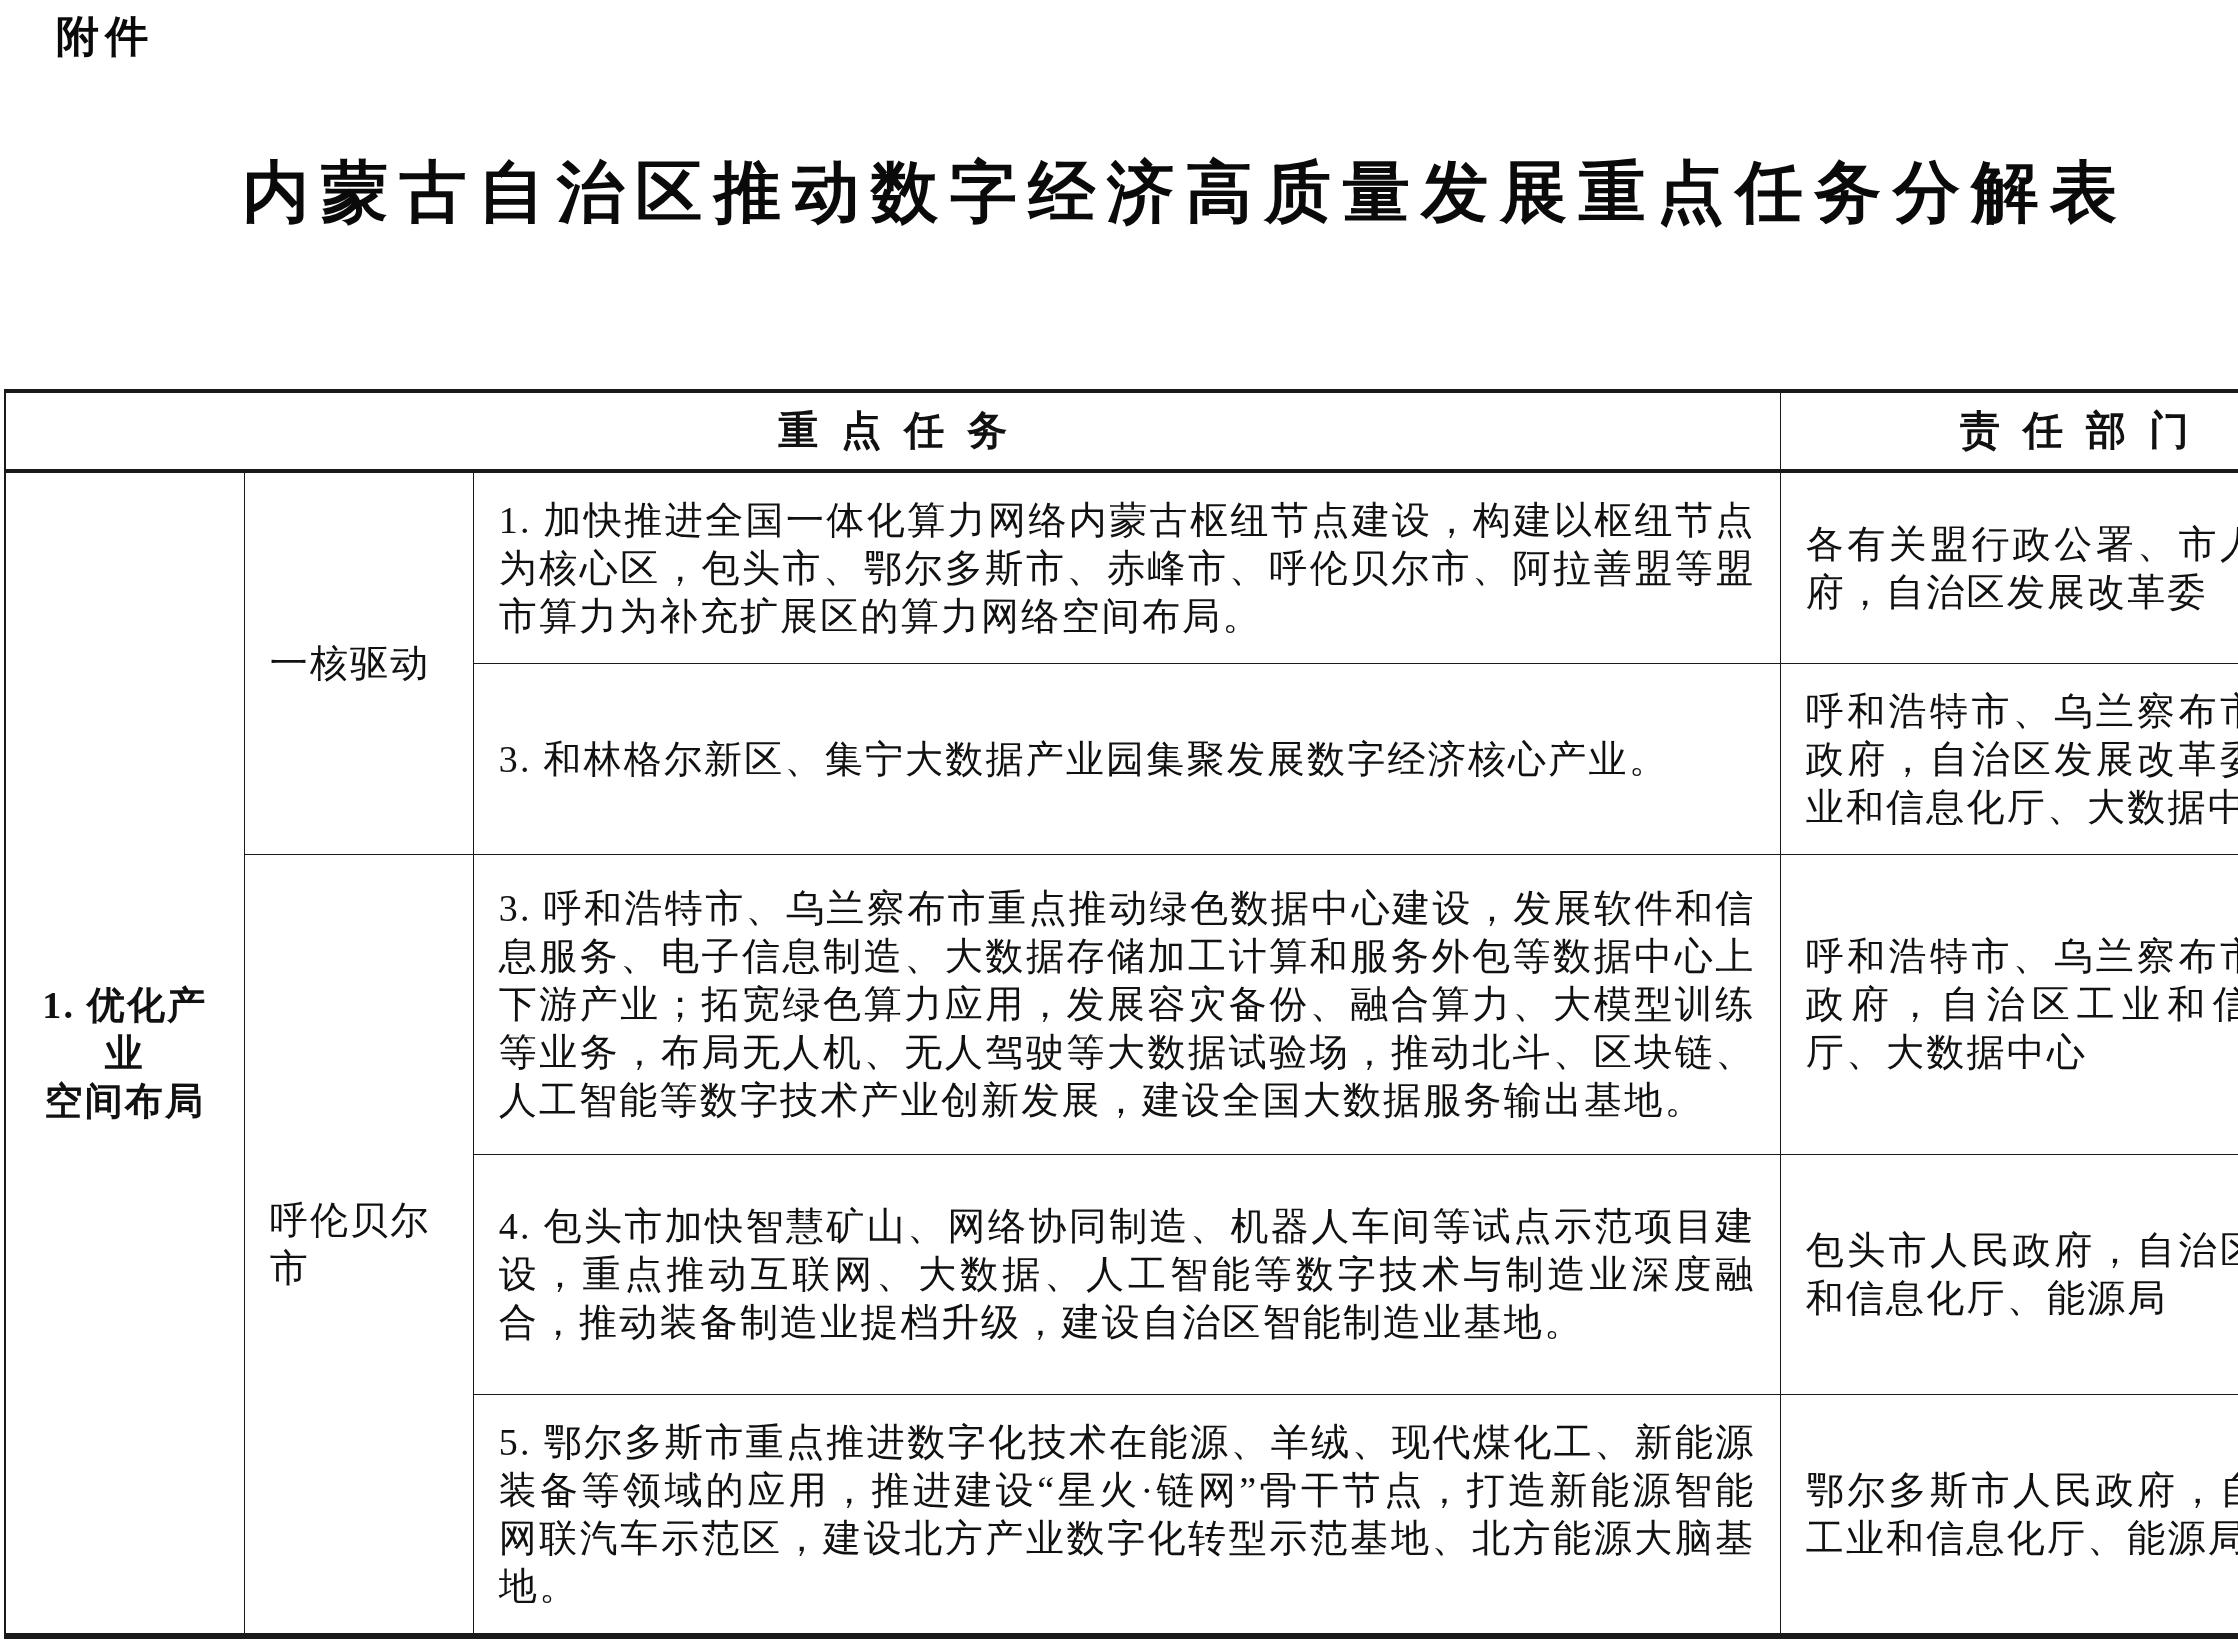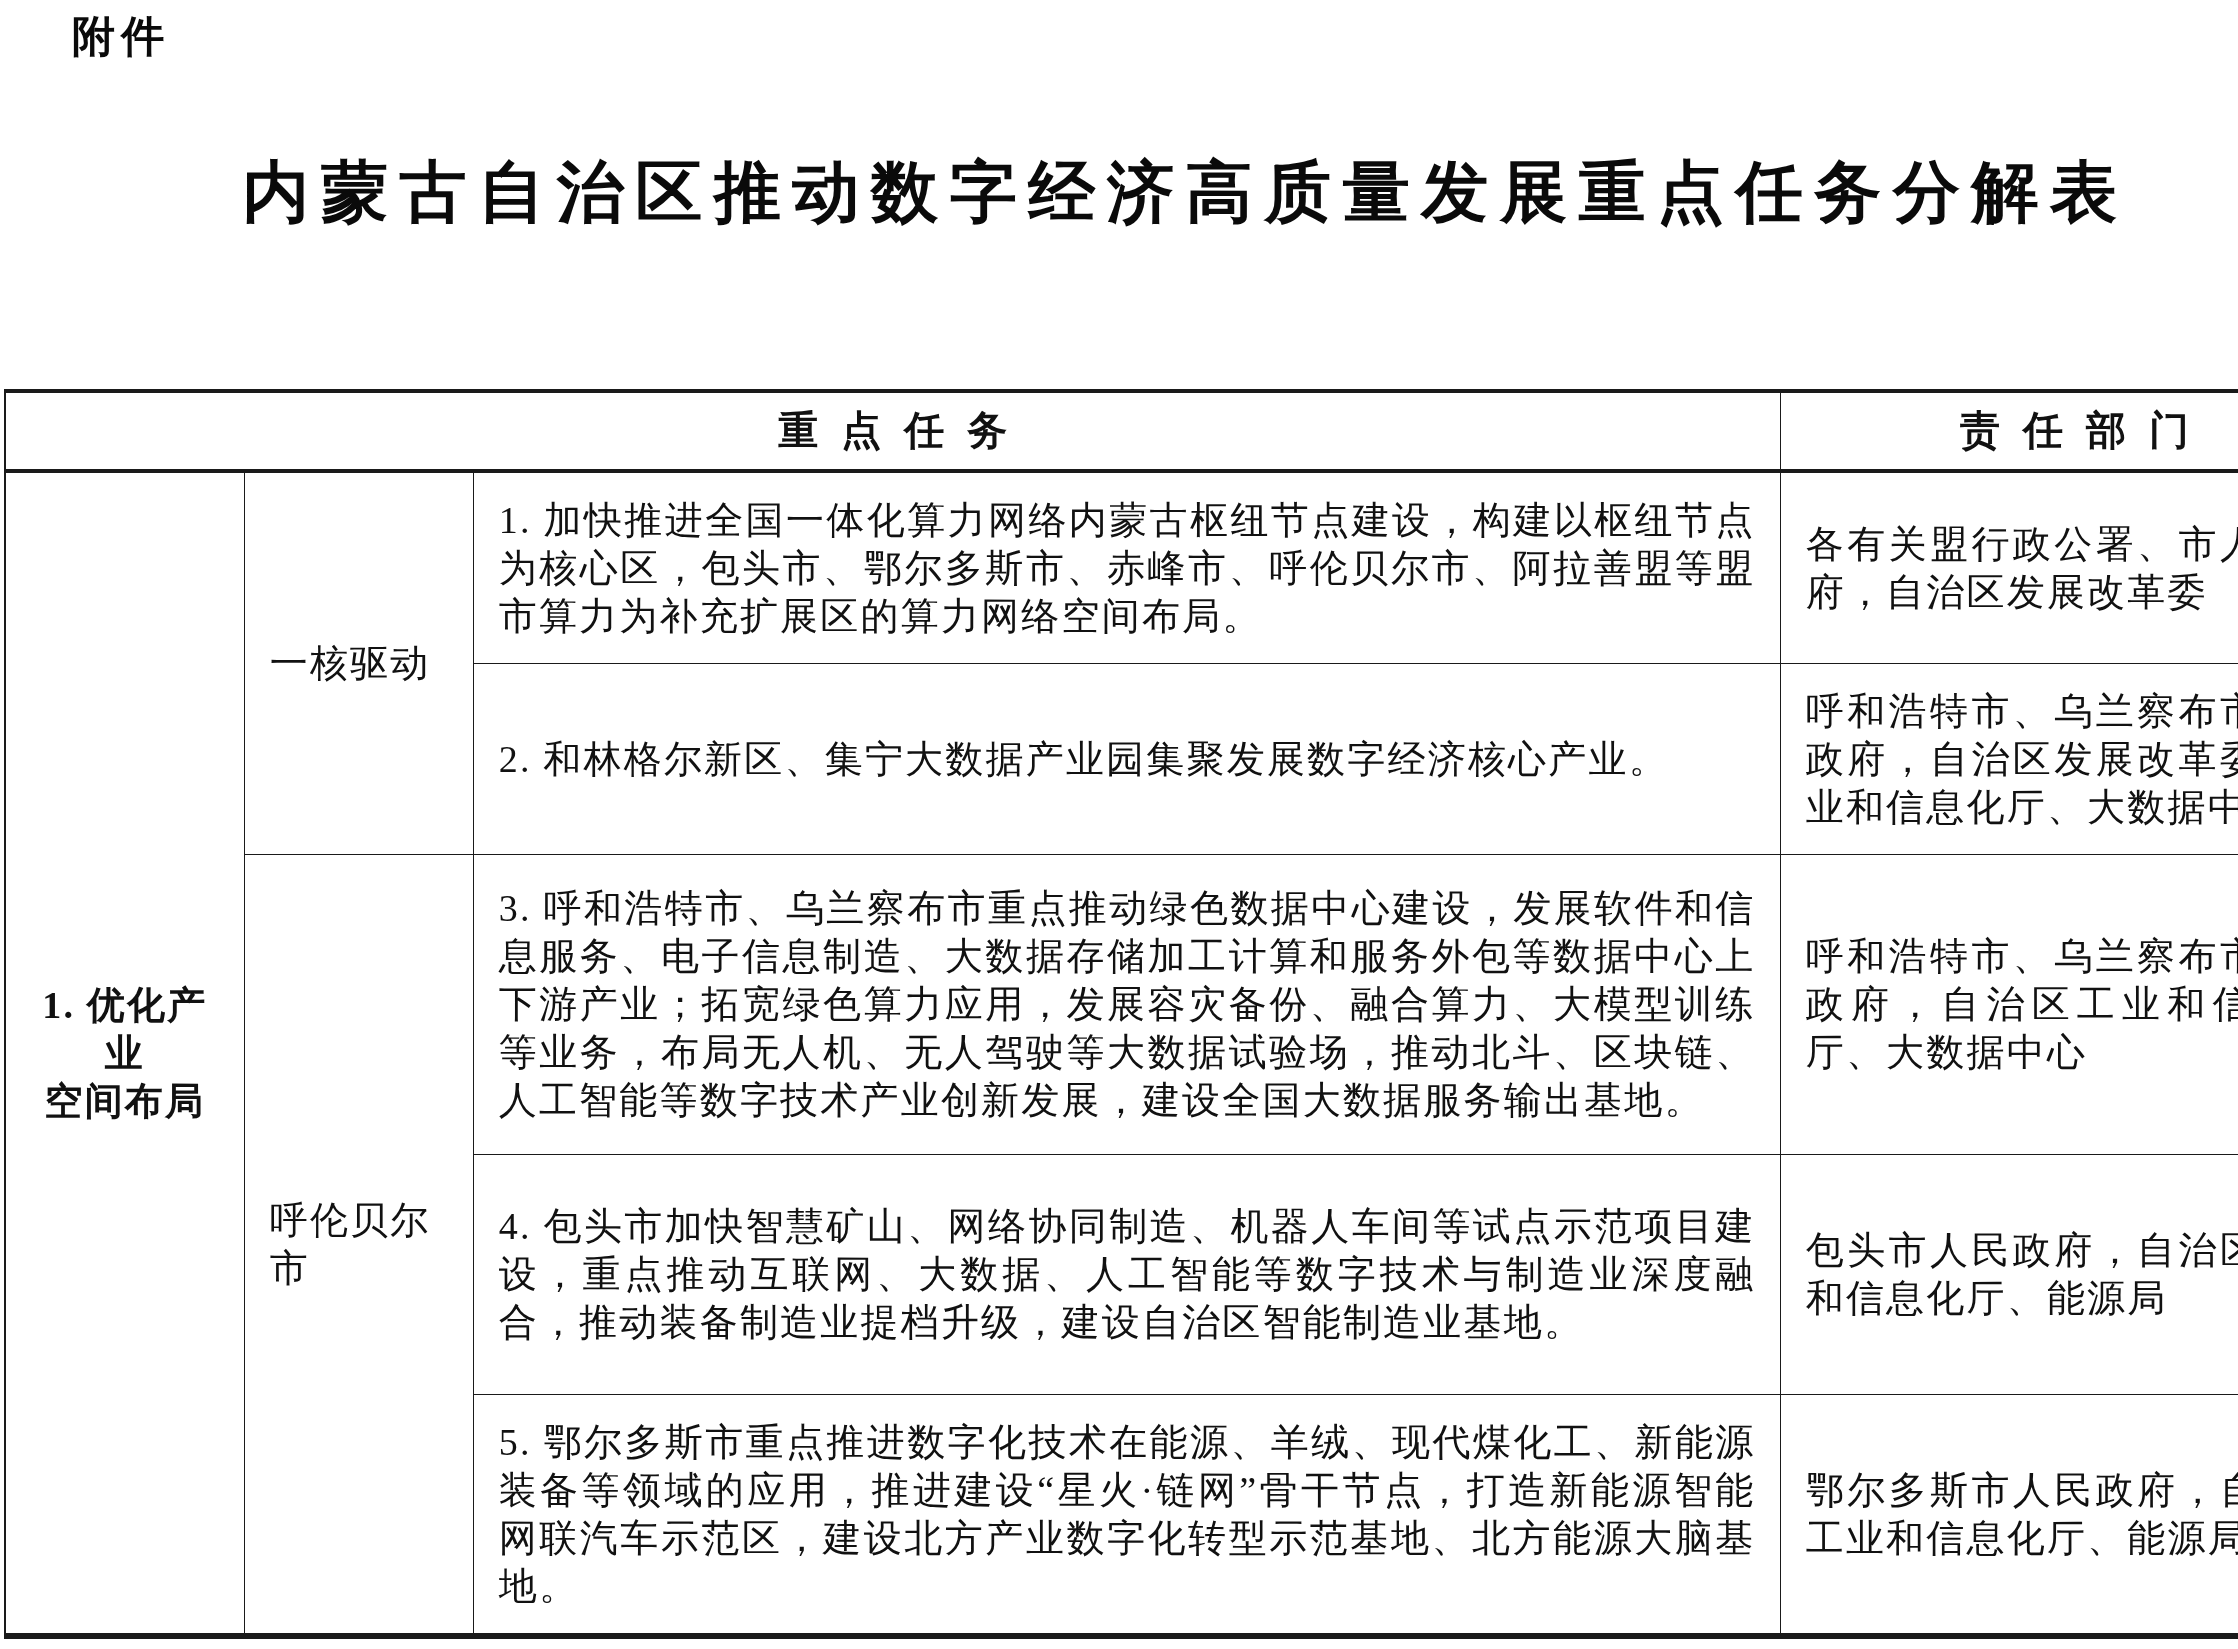--- a/index.html
+++ b/index.html
@@ -16,21 +16,20 @@
   }
   .attachment {
     position: absolute;
     left: 56px;
     top: 8px;
     font-family: "Liberation Sans", "DejaVu Sans", sans-serif;
     font-weight: bold;
     font-size: 43px;
     letter-spacing: 6.3px;
     color: #0a0a0a;
-    margin-left: 16px;
   }
   .doc-title {
     position: absolute;
     top: 147px;
     left: 0;
     width: 100%;
     text-align: center;
     font-weight: bold;
     font-size: 67px;
     letter-spacing: 11.6px;
@@ -118,21 +117,21 @@
 
     <tr class="row-1">
       <td class="category-cell" rowspan="5">1. 优化产业
 空间布局</td>
       <td class="group-cell" rowspan="2">一核驱动</td>
       <td class="task-cell">1. 加快推进全国一体化算力网络内蒙古枢纽节点建设，构建以枢纽节点为核心区，包头市、鄂尔多斯市、赤峰市、呼伦贝尔市、阿拉善盟等盟市算力为补充扩展区的算力网络空间布局。</td>
       <td class="dept-cell">各有关盟行政公署、市人民政府，自治区发展改革委</td>
     </tr>
 
     <tr class="row-2">
-      <td class="task-cell">2. 和林格尔新区、集宁大数据产业园集聚发展数字经济核心产业。</td>
+      <td class="task-cell">3. 和林格尔新区、集宁大数据产业园集聚发展数字经济核心产业。</td>
       <td class="dept-cell">呼和浩特市、乌兰察布市人民政府，自治区发展改革委、工业和信息化厅、大数据中心</td>
     </tr>
 
     <tr class="row-3">
       <td class="group-cell" rowspan="3">呼伦贝尔市</td>
       <td class="task-cell">3. 呼和浩特市、乌兰察布市重点推动绿色数据中心建设，发展软件和信息服务、电子信息制造、大数据存储加工计算和服务外包等数据中心上下游产业；拓宽绿色算力应用，发展容灾备份、融合算力、大模型训练等业务，布局无人机、无人驾驶等大数据试验场，推动北斗、区块链、人工智能等数字技术产业创新发展，建设全国大数据服务输出基地。</td>
       <td class="dept-cell">呼和浩特市、乌兰察布市人民政府，自治区工业和信息化厅、大数据中心</td>
     </tr>
 
     <tr class="row-4">

